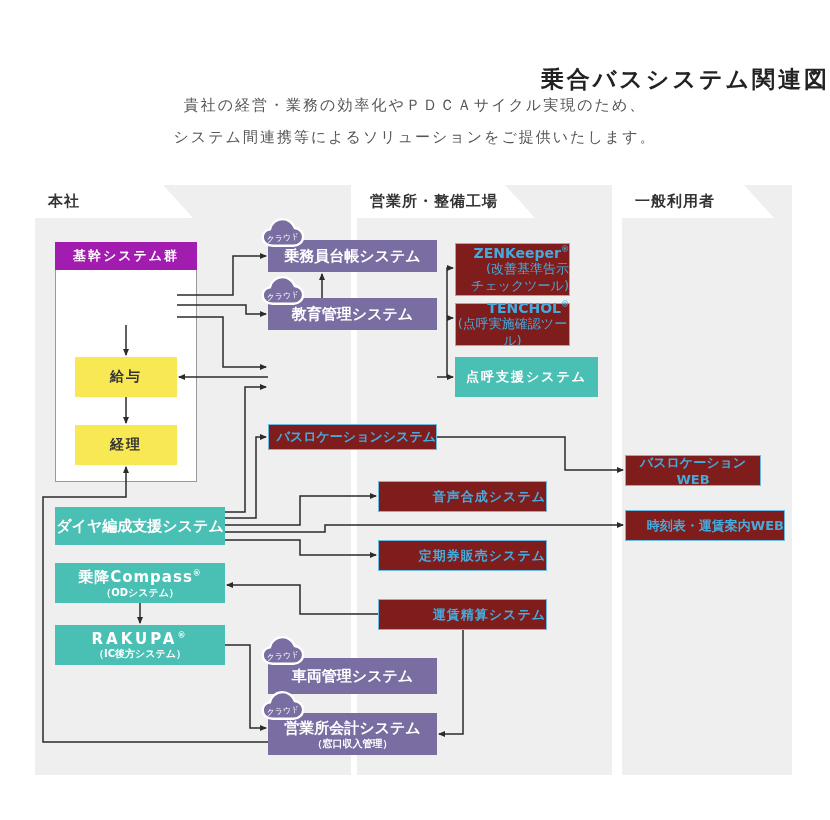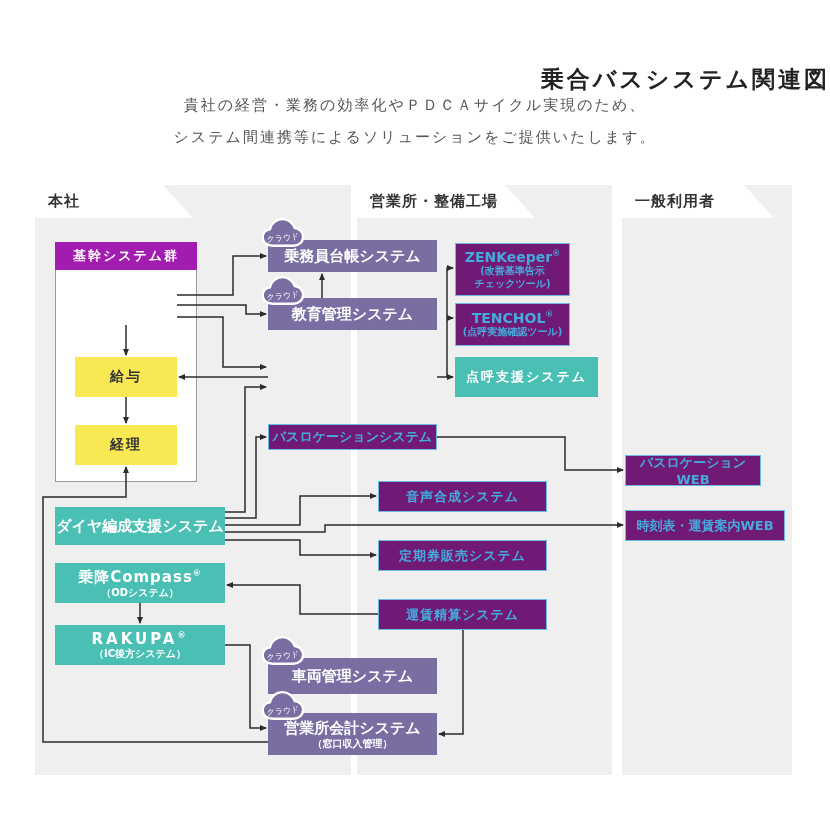--- a/index.html
+++ b/index.html
@@ -17,23 +17,23 @@
     display:flex;align-items:center;padding-left:13px;box-sizing:border-box;}
   .panel-tab span{font-size:15px;font-weight:700;letter-spacing:1px;color:#333;}
   
   .node{position:absolute;box-sizing:border-box;display:flex;flex-direction:column;
     align-items:center;justify-content:center;text-align:center;z-index:3;}
   .node .t{font-weight:bold;}
   .node sup{font-size:8px;vertical-align:super;}
   .purple{background:#796da2;color:#fff;}
   .teal{background:#4abfb4;color:#fff;}
   .yellow{background:#f8e854;color:#333;}
-  .blue{background:#701a75;border:1px solid #6cb9e2;color:#45aadc;}
+  .blue{background:#7f1d1d;border:1px solid #6cb9e2;color:#45aadc;align-items:flex-end;}
   .sub{font-size:10px;font-weight:bold;line-height:1.2;}
-  .sub9{font-size:10px;font-weight:bold;line-height:1.25;}
+  .sub9{font-size:13px;font-weight:normal;line-height:1.25;}
   
   .core{position:absolute;left:55px;top:242px;width:142px;height:240px;
     background:#fff;border:1px solid #9a9a9a;z-index:1;box-sizing:border-box;}
   .core-head{position:absolute;left:55px;top:242px;width:142px;height:28px;background:#a21caf;
     color:#fff;display:flex;align-items:center;justify-content:center;
     font-size:13px;font-weight:bold;letter-spacing:2px;z-index:3;}
   
   .cloud{position:absolute;left:-8px;top:-24px;width:48px;height:34px;z-index:4;}
   
   #wires{position:absolute;left:0;top:0;z-index:2;pointer-events:none;}

